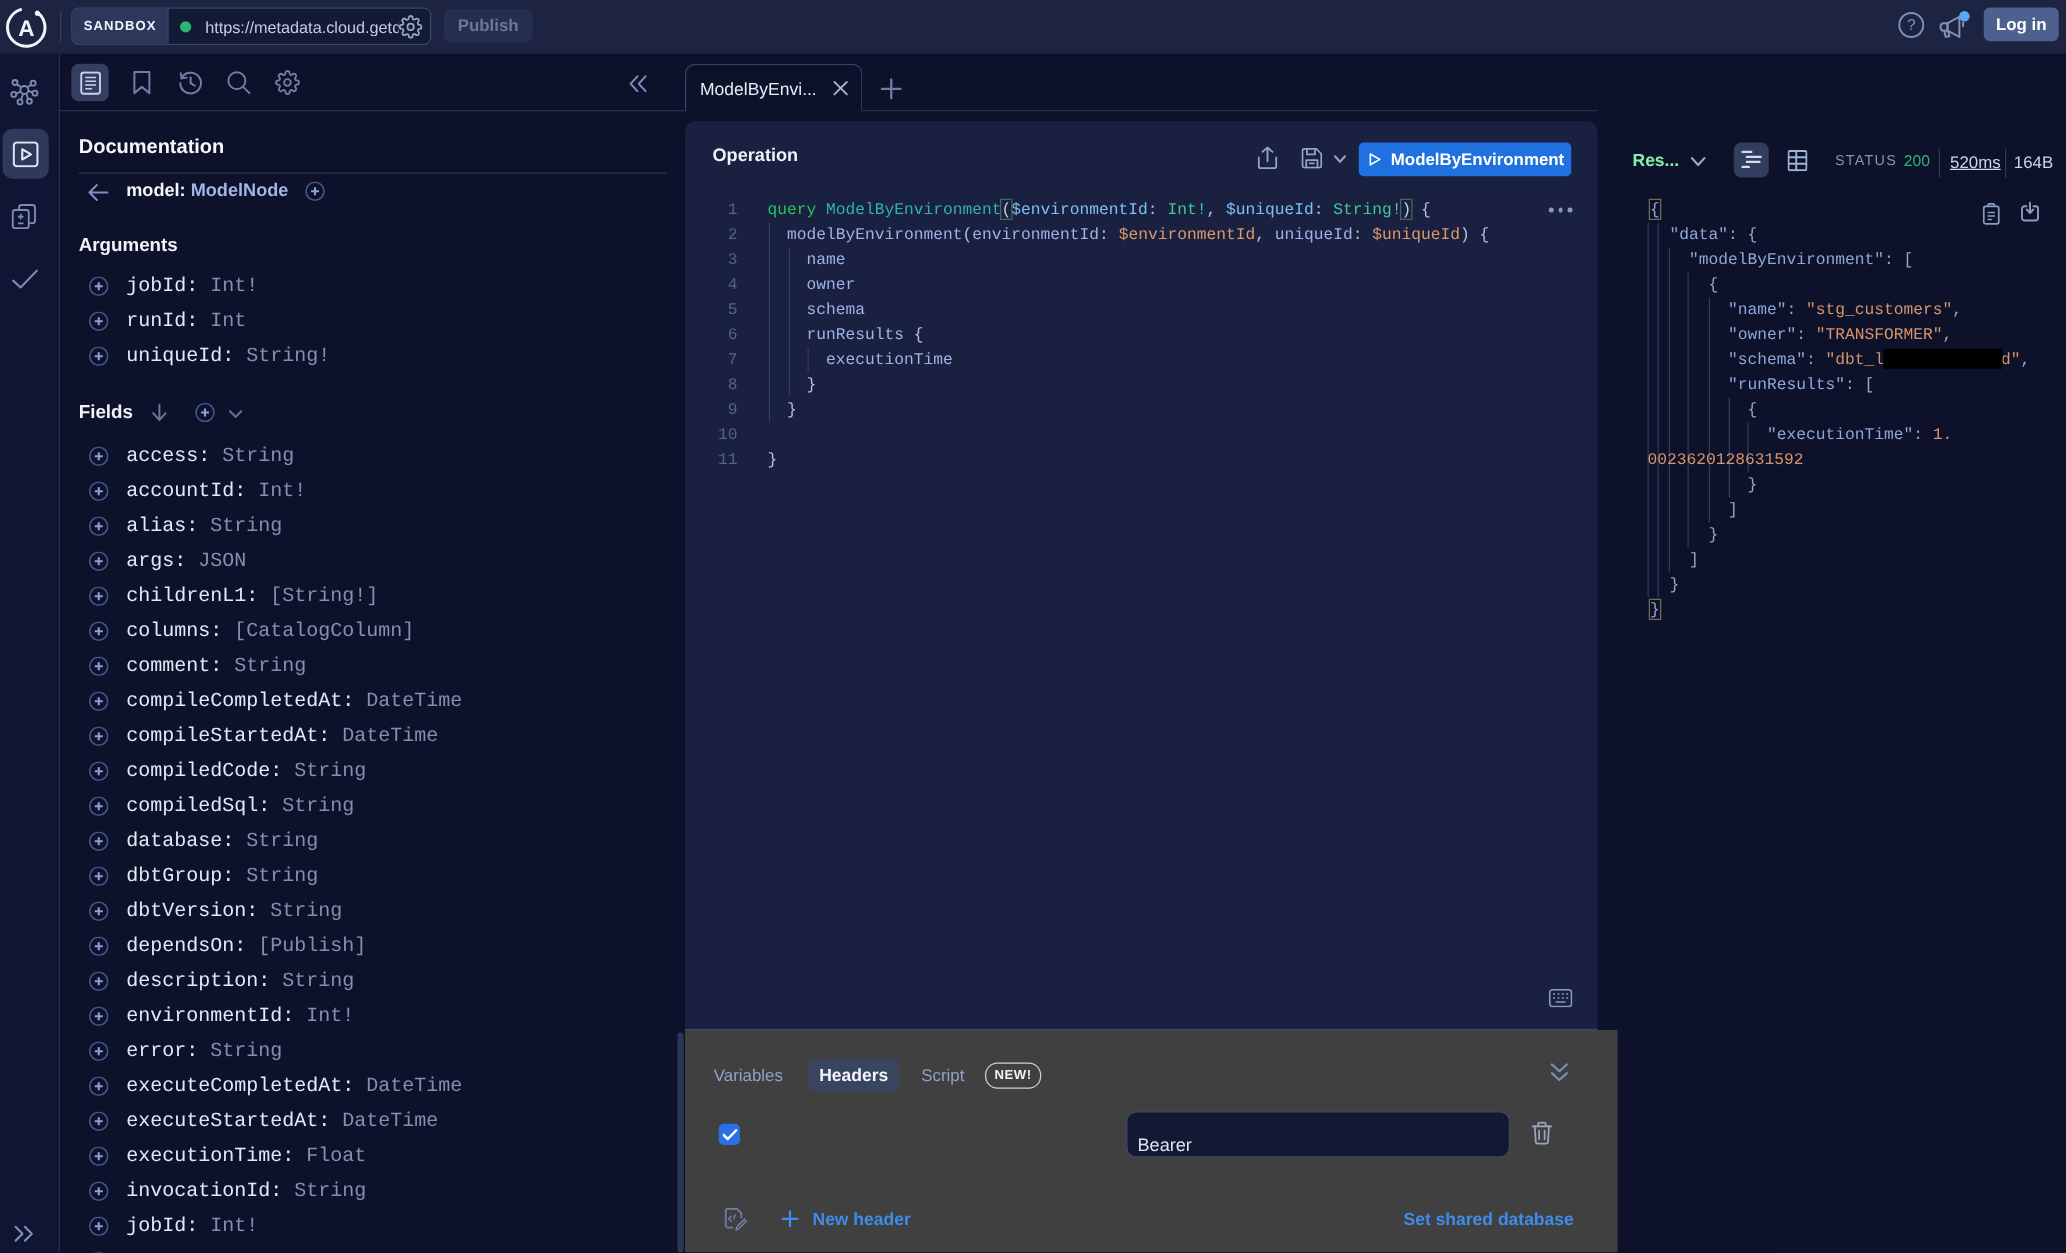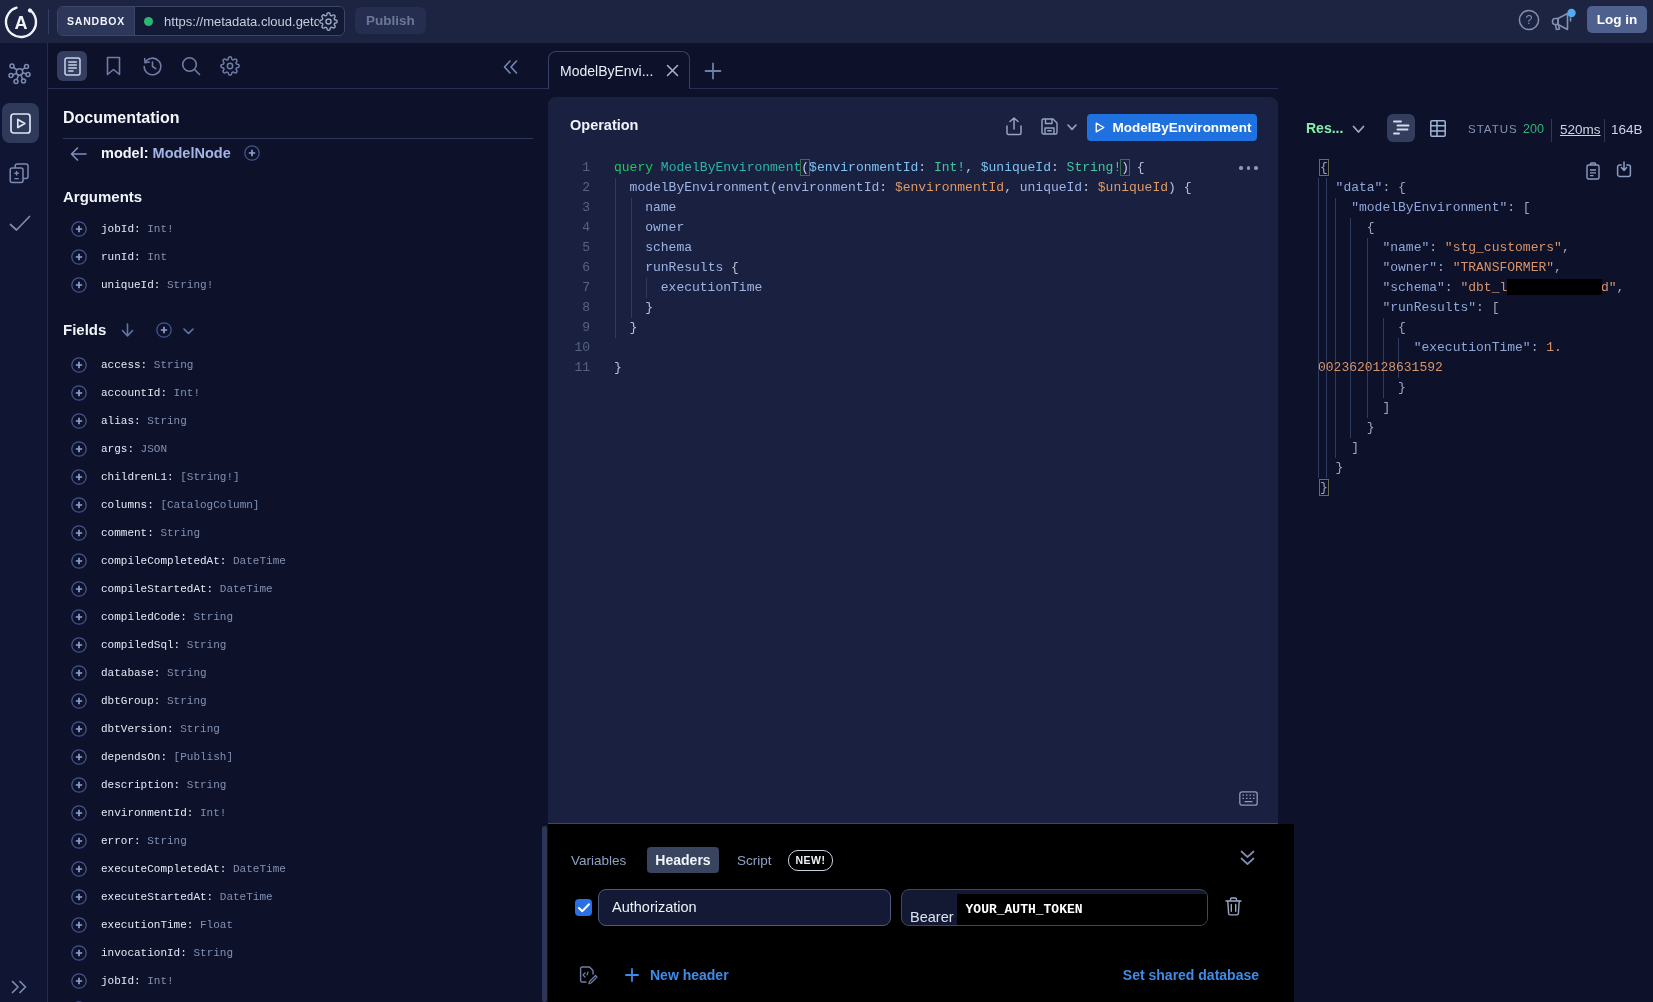--- a/index.html
+++ b/index.html
@@ -23,21 +23,21 @@
 #rail { position:absolute; left:0; top:43px; width:48px; height:959px; background:#0f1533; border-right:1px solid #232d4f; }
 #railsel { position:absolute; left:2px; top:60px; width:37px; height:40px; background:#2f3a5b; border-radius:8px; }
 
 
 #docpanel { position:absolute; left:48px; top:43px; width:500px; height:788px; }
 #doctoolbar { position:absolute; left:0; top:0; width:500px; height:46px; border-bottom:1px solid #283153; }
 #bookbtn { position:absolute; left:9px; top:8px; width:30px; height:30px; background:#333e60; border-radius:6px; }
 #doctitle { position:absolute; left:15px; top:66px; color:#f4f7fc; font-size:16px; font-weight:bold; }
 #dochr { position:absolute; left:15px; top:95px; width:470px; height:1px; background:#2c3759; }
 .h2 { color:#f0f4fa; font-size:15px; font-weight:bold; position:absolute; }
-.fieldrow { position:absolute; left:53px; font-family:"Liberation Mono", monospace; font-size:11px; color:#e2eaf6; white-space:pre; line-height:17px; }
+.fieldrow { position:absolute; left:53px; font-family:"Liberation Mono", monospace; font-size:16px; color:#e2eaf6; white-space:pre; line-height:17px; }
 .fieldrow .t { color:#8291b3; }
 .pluscirc { position:absolute; width:16px; height:16px; }
 #docscroll { position:absolute; left:494px; top:783px; width:5px; height:176px; background:#2c3656; border-radius:3px; }
 
 
 #middle { position:absolute; left:548px; top:43px; width:730px; height:959px; }
 #tabline { position:absolute; left:0px; top:45px; width:730px; height:1px; background:#262f52; }
 #tab { position:absolute; left:0px; top:8px; width:142px; height:38px; background:#0d1129; border:1px solid #35406a; border-bottom:none; border-radius:8px 8px 0 0; }
 #tabtext { position:absolute; left:11px; top:11px; color:#e8edf8; font-size:14px; }
 #card { position:absolute; left:0; top:54px; width:730px; height:726px; background:#1a2140; border-radius:8px 8px 0 0; }
@@ -45,21 +45,21 @@
 #runbtn { position:absolute; left:539px; top:17px; width:170px; height:27px; background:#1f71e0; border-radius:4px; color:#fff; font-weight:bold; font-size:13.5px; display:flex; align-items:center; justify-content:center; gap:7px; }
 #gutter { position:absolute; left:0; top:61px; width:42px; text-align:right; font-family:"Liberation Mono", monospace; font-size:13px; line-height:20px; color:#566284; white-space:pre; }
 #code { position:absolute; left:66px; top:61px; font-family:"Liberation Mono", monospace; font-size:13px; line-height:20px; white-space:pre; color:#b8c2d9; }
 .kw { color:#22c55e;font-family:Liberation Mono, monospace; } .op { color:#2eb4a4; } .ty { color:#41c79e; }
 .vd { color:#7dc1f0; } .vr { color:#dd9a68; } .fl { color:#9db3e4; } .pu { color:#b4c0da; }
 .pb { color:#c0cade; outline:1px solid #3f6b52; }
 .guide { position:absolute; width:1px; background:#2f3b5f; }
 
 
 #divider { position:absolute; left:0; top:780px; width:730px; height:1px; background:#3a476f; }
-#botpanel { position:absolute; left:0; top:781px; width:746px; height:178px; background:#000000; }
+#botpanel { position:absolute; left:0; top:781px; width:746px; height:178px; background:#404040; }
 .bottab { position:absolute; top:29px; font-size:13.5px; color:#8ea2c6; }
 #headerspill { position:absolute; left:99px; top:23px; width:72px; height:26px; background:#39445f; border-radius:4px; color:#f2f5fb; font-weight:bold; font-size:14px; text-align:center; line-height:26px; }
 #newbadge { position:absolute; left:240px; top:26px; width:45px; height:21px; border:1.5px solid #c9d1e0; border-radius:10px; color:#eef1f8; font-weight:bold; font-size:10.5px; letter-spacing:0.5px; text-align:center; line-height:18px; }
 #checkbox { position:absolute; left:27px; top:75px; width:17px; height:17px; background:#2b6fe4; border-radius:4px; }
 #nameinput { position:absolute; left:50px; top:65px; width:293px; height:37px; border:1px solid #4c5a7c; border-radius:8px; background:#141a36; color:#eef2f8; font-size:14.5px; line-height:35px; padding-left:13px; }
 #valfield { position:absolute; left:353px; top:65px; width:307px; height:37px; border:1px solid #3b4869; border-radius:8px; background:#131933; display:flex; align-items:flex-end; padding-left:8px; overflow:hidden; }
 #bearer { color:#dbe3f0; font-size:14.5px; white-space:nowrap; flex:none; }
 #tokenbox { background:#000; height:31px; width:250px; margin-left:3px; display:flex; align-items:center; padding-left:9px; flex:none; }
 #tokentext { color:#fff; font-family:"Liberation Mono", monospace; font-weight:bold; font-size:13px; }
 #newheader { position:absolute; left:102px; top:143px; color:#3f8bea; font-weight:bold; font-size:14px; }
@@ -427,26 +427,22 @@
     <svg class="abs" style="left:31px; top:142px;" width="19" height="19" viewBox="0 0 19 19" fill="none" stroke="#717fa4" stroke-width="1.4" stroke-linecap="round" stroke-linejoin="round">
       <path d="M14 8 V4.5 L10.5 1 H3 A 1.4 1.4 0 0 0 1.6 2.4 V14.6 A 1.4 1.4 0 0 0 3 16 H7"></path>
       <path d="M6 7 L4 9 L6 11 M9 6 L8 9" stroke-width="1.2"></path>
       <path d="M10.5 15.5 L16.5 9.5 L18 11 L12 17 L9.8 17.8 Z" stroke-width="1.2"></path>
     </svg>
 
     <svg class="abs" style="left:77px; top:144px;" width="14" height="14" viewBox="0 0 14 14" fill="none" stroke="#3f8bea" stroke-width="1.8" stroke-linecap="round">
         <path d="M7 1 V13 M1 7 H13"></path>
       </svg>
     <div id="checkbox"></div>
-    <div id="nameinput">Authorization</div>
     <div id="valfield">
         <span id="bearer">Bearer</span>
-        <div id="tokenbox">
-          <span id="tokentext">YOUR_AUTH_TOKEN</span>
-        </div>
       </div>
     <div id="newheader">New header</div>
     <div id="setshared">Set shared database</div>
   </div>
 </div>
 
 <div id="resp">
   <div id="restitle">Res...</div>
 
   <svg class="abs" style="left:72px; top:82px;" width="13" height="9" viewBox="0 0 13 9" fill="none" stroke="#9fadc9" stroke-width="1.7" stroke-linecap="round" stroke-linejoin="round">

